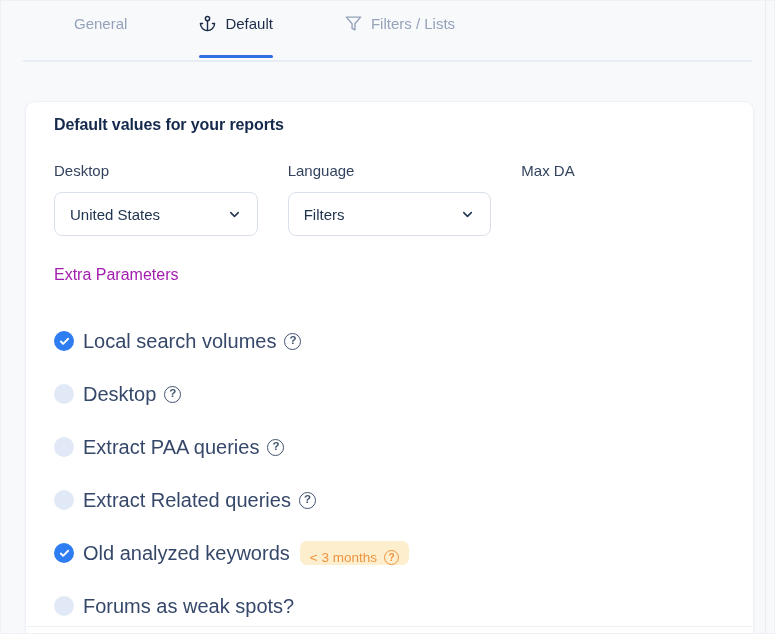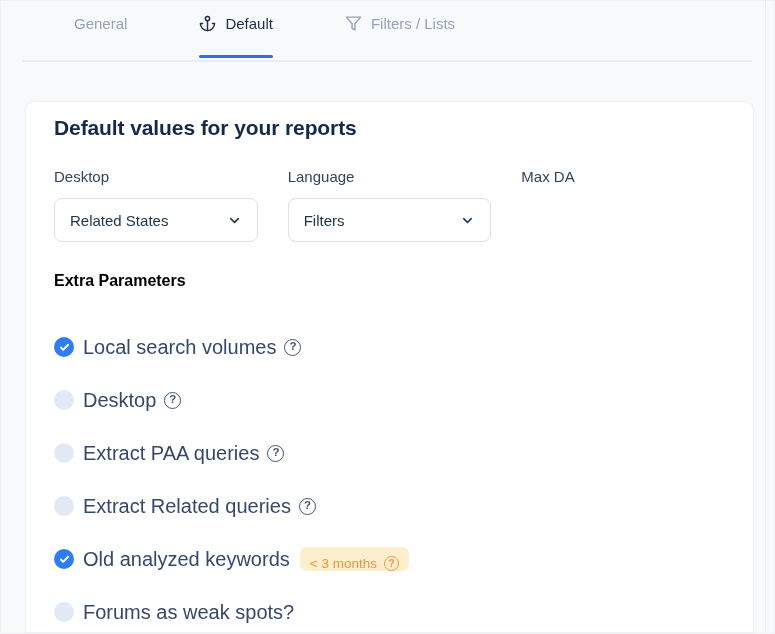--- a/index.html
+++ b/index.html
@@ -51,21 +51,21 @@
     left:24px; top:100px;
     width:729px; height:560px;
     background:#ffffff;
     border:1px solid #eef1f6;
     border-radius:10px;
     box-shadow:0 1px 3px rgba(23,43,77,.04);
     padding:14px 28px 0;
   }
   .card-title {
     margin:0 0 28px;
-    font-size:21px;
+    font-size:16px;
     font-weight:700;
     color:#14294b;
     letter-spacing:-.1px;
   }
 
   
   .fields { display:flex; gap:30px; }
   .field { width:205px; }
   .field-label {
     display:block;
@@ -84,21 +84,21 @@
   }
   input.control {
     font-family:"Liberation Sans", sans-serif;
     cursor:text; outline:none;
   }
   .control .caret { flex:none; margin-left:8px; display:flex; }
 
   
   .extra-title {
     margin:30px 0 8px;
-    font-size:16px; font-weight:700; color:#000000;
+    font-size:16px; font-weight:400; color:#a21caf;
   }
   .options { margin-top:47px; display:flex; flex-direction:column; gap:33px; }
   .opt-row { display:flex; align-items:center; height:20px; }
   .checkbox {
     width:20px; height:20px; flex:none;
     border-radius:50%;
     background:#e2e9f6;
     display:flex; align-items:center; justify-content:center;
     cursor:pointer;
   }
@@ -168,21 +168,21 @@
   </div>
 </nav>
 
 <section class="card">
   <h2 class="card-title">Default values for your reports</h2>
 
   <div class="fields">
     <div class="field">
       <label class="field-label">Desktop</label>
       <div class="control">
-        <span>Related States</span>
+        <span>United States</span>
         <span class="caret">
           <svg width="15" height="15" viewBox="0 0 24 24" fill="none" stroke="#1f3350" stroke-width="2.4" stroke-linecap="round" stroke-linejoin="round">
               <polyline points="6 9 12 15 18 9"></polyline>
             </svg>
         </span>
       </div>
     </div>
     <div class="field">
       <label class="field-label">Language</label>
       <div class="control">

